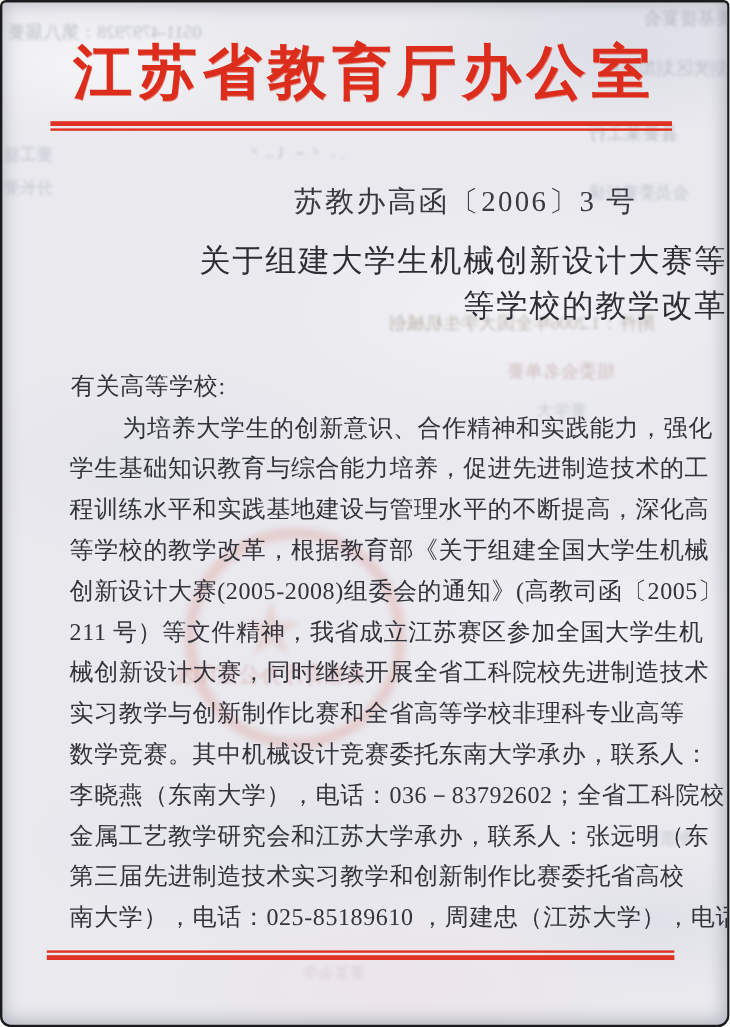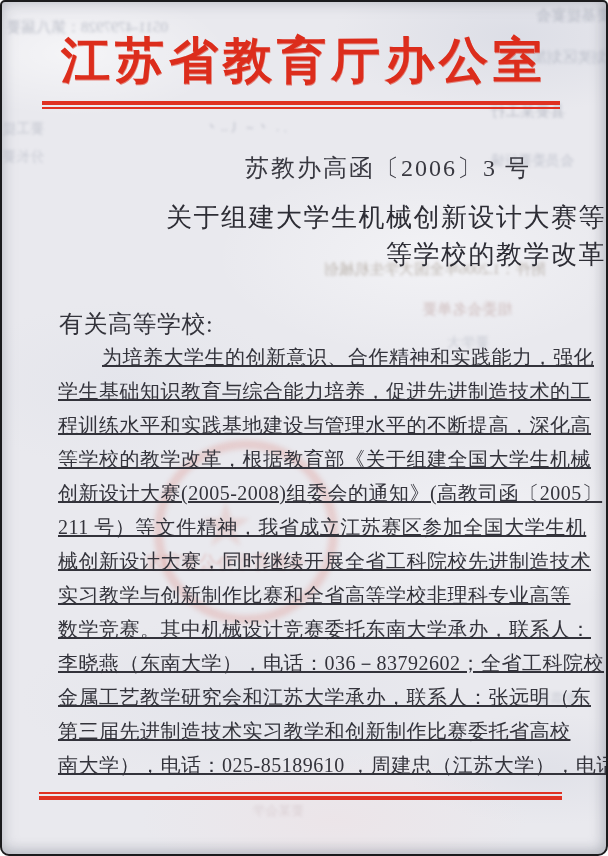--- a/index.html
+++ b/index.html
@@ -54,26 +54,26 @@
   .notice-title {
     position: absolute; top: 197px; left: 0; right: 0;
     text-align: right;
     color: #2d2d35;
     font-size: 26px;
     line-height: 37px;
     letter-spacing: 1.5px;
   }
   .salutation {
     position: absolute; top: 306px; left: 57px;
-    font-size: 24px; color: #33333b;
+    font-size: 20px; color: #33333b;
     letter-spacing: 0.5px;
   }
   .body-par {
     position: absolute; top: 340px; left: 56px; width: 499px;
-    font-size: 20px; color: #33333b; text-decoration: underline;
+    font-size: 20px; color: #33333b;
   }
   .bline {
     height: 34px; line-height: 30px;
     letter-spacing: 0.5px;
     text-align: justify;
     text-align-last: justify;
     white-space: nowrap;
   }
   .bline.indent { text-indent: 2.2em; }
   .bleed {

